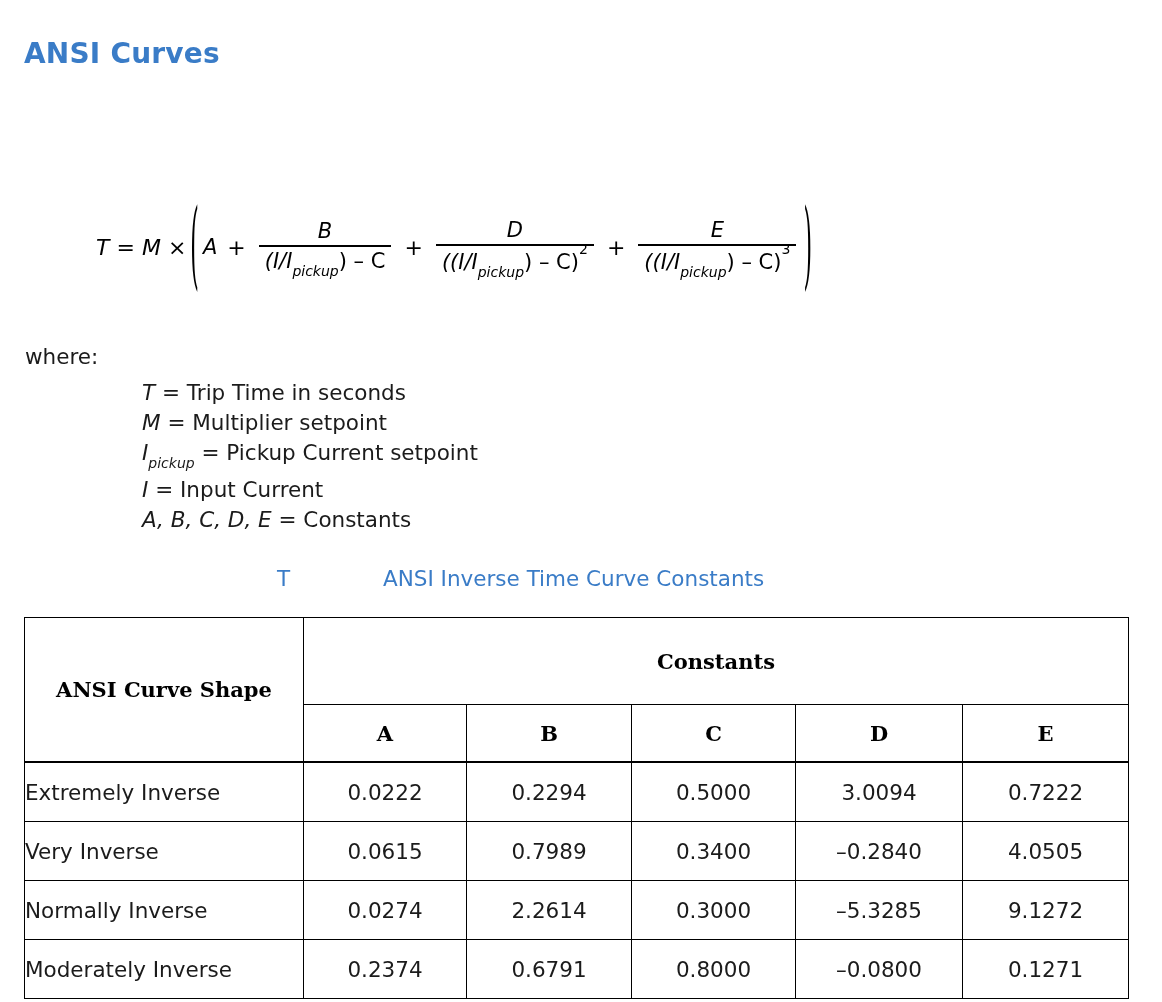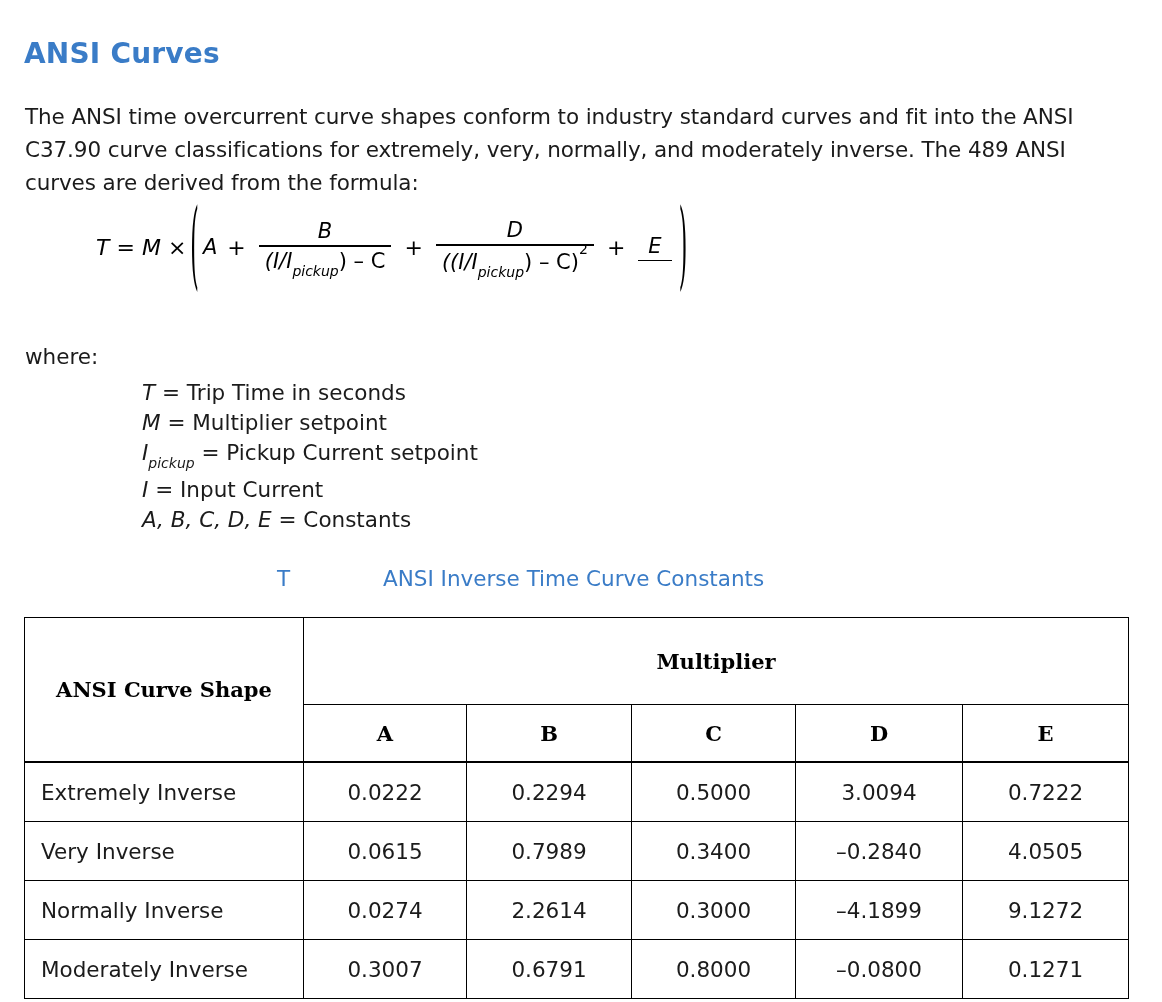--- a/index.html
+++ b/index.html
@@ -185,37 +185,35 @@
     border-bottom-width: 2.6px;
   }
   #constants-table tbody td {
     height: 58px;
     font-size: 21.5px;
     font-family: "DejaVu Sans", sans-serif;
     color: #1b1b1b;
   }
   #constants-table tbody td.shape-name {
     text-align: left;
-    padding-left: 16px;
   }
   .col-shape { width: 279px; }
   .col-a { width: 163px; }
   .col-b { width: 165px; }
   .col-c { width: 164px; }
   .col-d { width: 167px; }
   .col-e { width: 166px; }
 </style>
 </head>
 <body>
 
 <div class="page">
 
   <h1 id="page-title">ANSI Curves</h1>
 
-  <p id="intro-paragraph">The ANSI time overcurrent curve shapes conform to industry standard curves and fit into the ANSI C37.90 curve classifications for extremely, very, normally, and moderately inverse. The 489 ANSI curves are derived from the formula:</p>
 
   <div id="formula">
     <span class="lead">
       <span class="it">T</span>
       <span>=</span>
       <span class="it">M</span>
       <span>×</span>
     </span>
 
     <span class="paren">(</span>
@@ -236,20 +234,21 @@
         <span class="num">D</span>
         <span class="bar"></span>
         <span class="den"><span class="it">((I/I</span><span class="sub">pickup</span><span>) – C)</span><span class="sup">2</span></span>
       </span>
 
       <span class="plus">+</span>
 
       <span class="frac">
         <span class="num">E</span>
         <span class="bar"></span>
+        <span class="den"><span class="it">((I/I</span><span class="sub">pickup</span><span>) – C)</span><span class="sup">3</span></span>
       </span>
     </span>
 
     <span class="paren">)</span>
   </div>
 
   <div id="where-block">
     <span class="where-label">where:</span>
     <div class="defs">
       <div><span class="sym">T</span><span> = Trip Time in seconds</span></div>
@@ -269,21 +268,21 @@
       <col class="col-shape">
         <col class="col-a">
         <col class="col-b">
       <col class="col-c">
         <col class="col-d">
         <col class="col-e">
     </colgroup>
     <thead>
       <tr>
         <th class="hdr shape-cell" rowspan="2">ANSI Curve Shape</th>
-        <th class="hdr row-head-cell" colspan="5">Multiplier</th>
+        <th class="hdr row-head-cell" colspan="5">Constants</th>
       </tr>
       <tr>
         <th class="hdr sub-hdr">A</th>
         <th class="hdr sub-hdr">B</th>
         <th class="hdr sub-hdr">C</th>
         <th class="hdr sub-hdr">D</th>
         <th class="hdr sub-hdr">E</th>
       </tr>
     </thead>
     <tbody>
@@ -301,26 +300,26 @@
         <td>0.7989</td>
         <td>0.3400</td>
         <td>–0.2840</td>
         <td>4.0505</td>
       </tr>
       <tr>
         <td class="shape-name">Normally Inverse</td>
         <td>0.0274</td>
         <td>2.2614</td>
         <td>0.3000</td>
-        <td>–4.1899</td>
+        <td>–5.3285</td>
         <td>9.1272</td>
       </tr>
       <tr>
         <td class="shape-name">Moderately Inverse</td>
-        <td>0.3007</td>
+        <td>0.2374</td>
         <td>0.6791</td>
         <td>0.8000</td>
         <td>–0.0800</td>
         <td>0.1271</td>
       </tr>
     </tbody>
   </table>
 
 </div>
 

